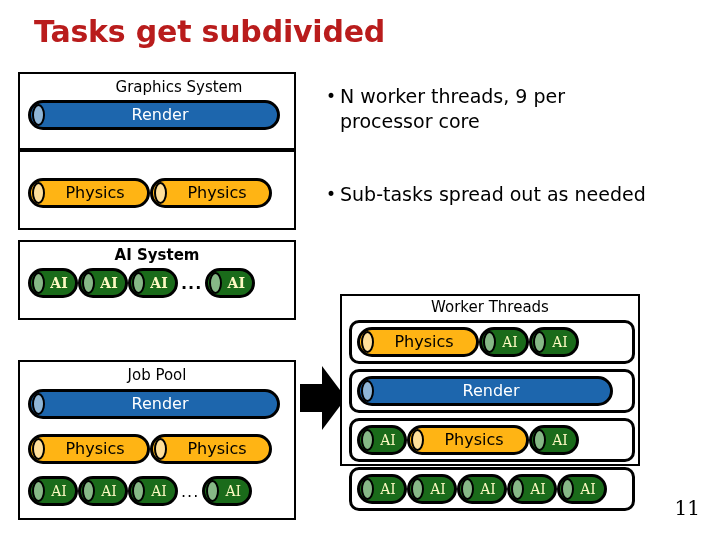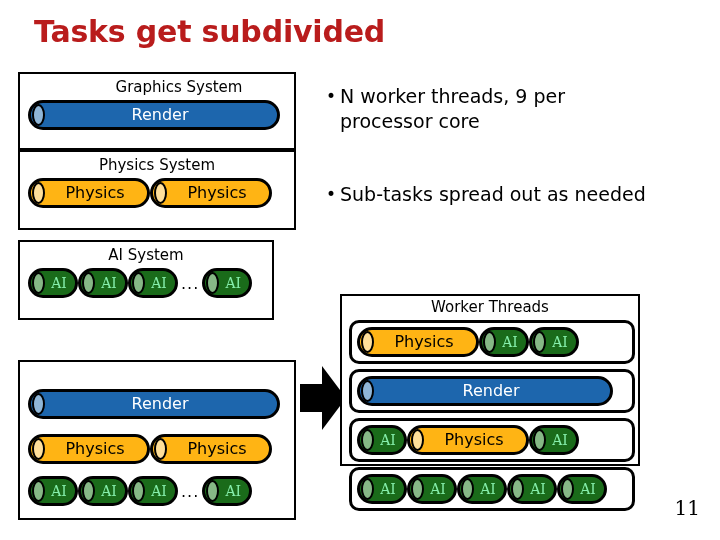--- a/index.html
+++ b/index.html
@@ -71,21 +71,21 @@
     line-height:1;
   }
 
   
   .pill.blue{background:#1d66ad;color:#ffffff;}
   .pill.blue .cap{background:#8fb6d8;}
   
   .pill.orange{background:#ffb414;color:#000000;}
   .pill.orange .cap{background:#ffdf9a;}
   
-  .pill.green{background:#1a6b1a;color:#86efac;}
+  .pill.green{background:#1a6b1a;color:#fef9c3;}
   .pill.green .cap{background:#86b886;}
   .pill.green .ptext{font-family:"DejaVu Serif", serif;font-size:14px;}
 
   .ellipsis{
     display:inline-block;vertical-align:middle;
     font-size:16px;color:#000;letter-spacing:1px;
     padding:0 3px;
   }
 
   .row{position:absolute;white-space:nowrap;font-size:0;}
@@ -154,30 +154,30 @@
 <div class="slide">
 
   <div id="slide-title">Tasks get subdivided</div>
 
   <div class="sysbox" id="sys-graphics" style="left:18px;top:72px;width:278px;height:78px;">
     <div class="boxlabel" style="padding-top:3px;padding-left:44px;">Graphics System</div>
     <div class="row" style="left:8px;top:26px;"><div class="pill blue" style="width: 252px;"><span class="cap"></span><span class="ptext">Render</span></div></div>
   </div>
 
   <div class="sysbox" id="sys-physics" style="left:18px;top:150px;width:278px;height:80px;">
-    <div class="boxlabel" style="padding-top:3px;">Physics System</div>
     <div class="row" style="left:8px;top:26px;"><div class="pill orange" style="width: 122px;"><span class="cap"></span><span class="ptext">Physics</span></div><div class="pill orange" style="width: 122px;"><span class="cap"></span><span class="ptext">Physics</span></div></div>
   </div>
 
-  <div class="sysbox" id="sys-ai" style="left:18px;top:240px;width:256px;height:80px;">
+  <div class="sysbox" id="sys-ai" style="left:18px;top:240px;width:278px;height:80px;font-weight:bold;">
     <div class="boxlabel" style="padding-top:3px;">AI System</div>
     <div class="row" style="left:8px;top:26px;"><div class="pill green" style="width: 50px;"><span class="cap"></span><span class="ptext">AI</span></div><div class="pill green" style="width: 50px;"><span class="cap"></span><span class="ptext">AI</span></div><div class="pill green" style="width: 50px;"><span class="cap"></span><span class="ptext">AI</span></div><span class="ellipsis">...</span><div class="pill green" style="width: 50px;"><span class="cap"></span><span class="ptext">AI</span></div></div>
   </div>
 
   <div class="sysbox" id="job-pool-box" style="left:18px;top:360px;width:278px;height:160px;">
+    <div class="boxlabel" style="padding-top:3px;">Job Pool</div>
     <div class="row" style="left:8px;top:27px;"><div class="pill blue" style="width: 252px;"><span class="cap"></span><span class="ptext">Render</span></div></div>
     <div class="row" style="left:8px;top:72px;"><div class="pill orange" style="width: 122px;"><span class="cap"></span><span class="ptext">Physics</span></div><div class="pill orange" style="width: 122px;"><span class="cap"></span><span class="ptext">Physics</span></div></div>
     <div class="row" style="left:8px;top:114px;"><div class="pill green" style="width: 50px;"><span class="cap"></span><span class="ptext">AI</span></div><div class="pill green" style="width: 50px;"><span class="cap"></span><span class="ptext">AI</span></div><div class="pill green" style="width: 50px;"><span class="cap"></span><span class="ptext">AI</span></div><span class="ellipsis">...</span><div class="pill green" style="width: 50px;"><span class="cap"></span><span class="ptext">AI</span></div></div>
   </div>
 
   <div class="bullets">
     <div class="bullet" id="bullet-1">
       <span class="dot">•</span>
       <span class="btxt">N worker threads, 9 per processor core</span>
     </div>

